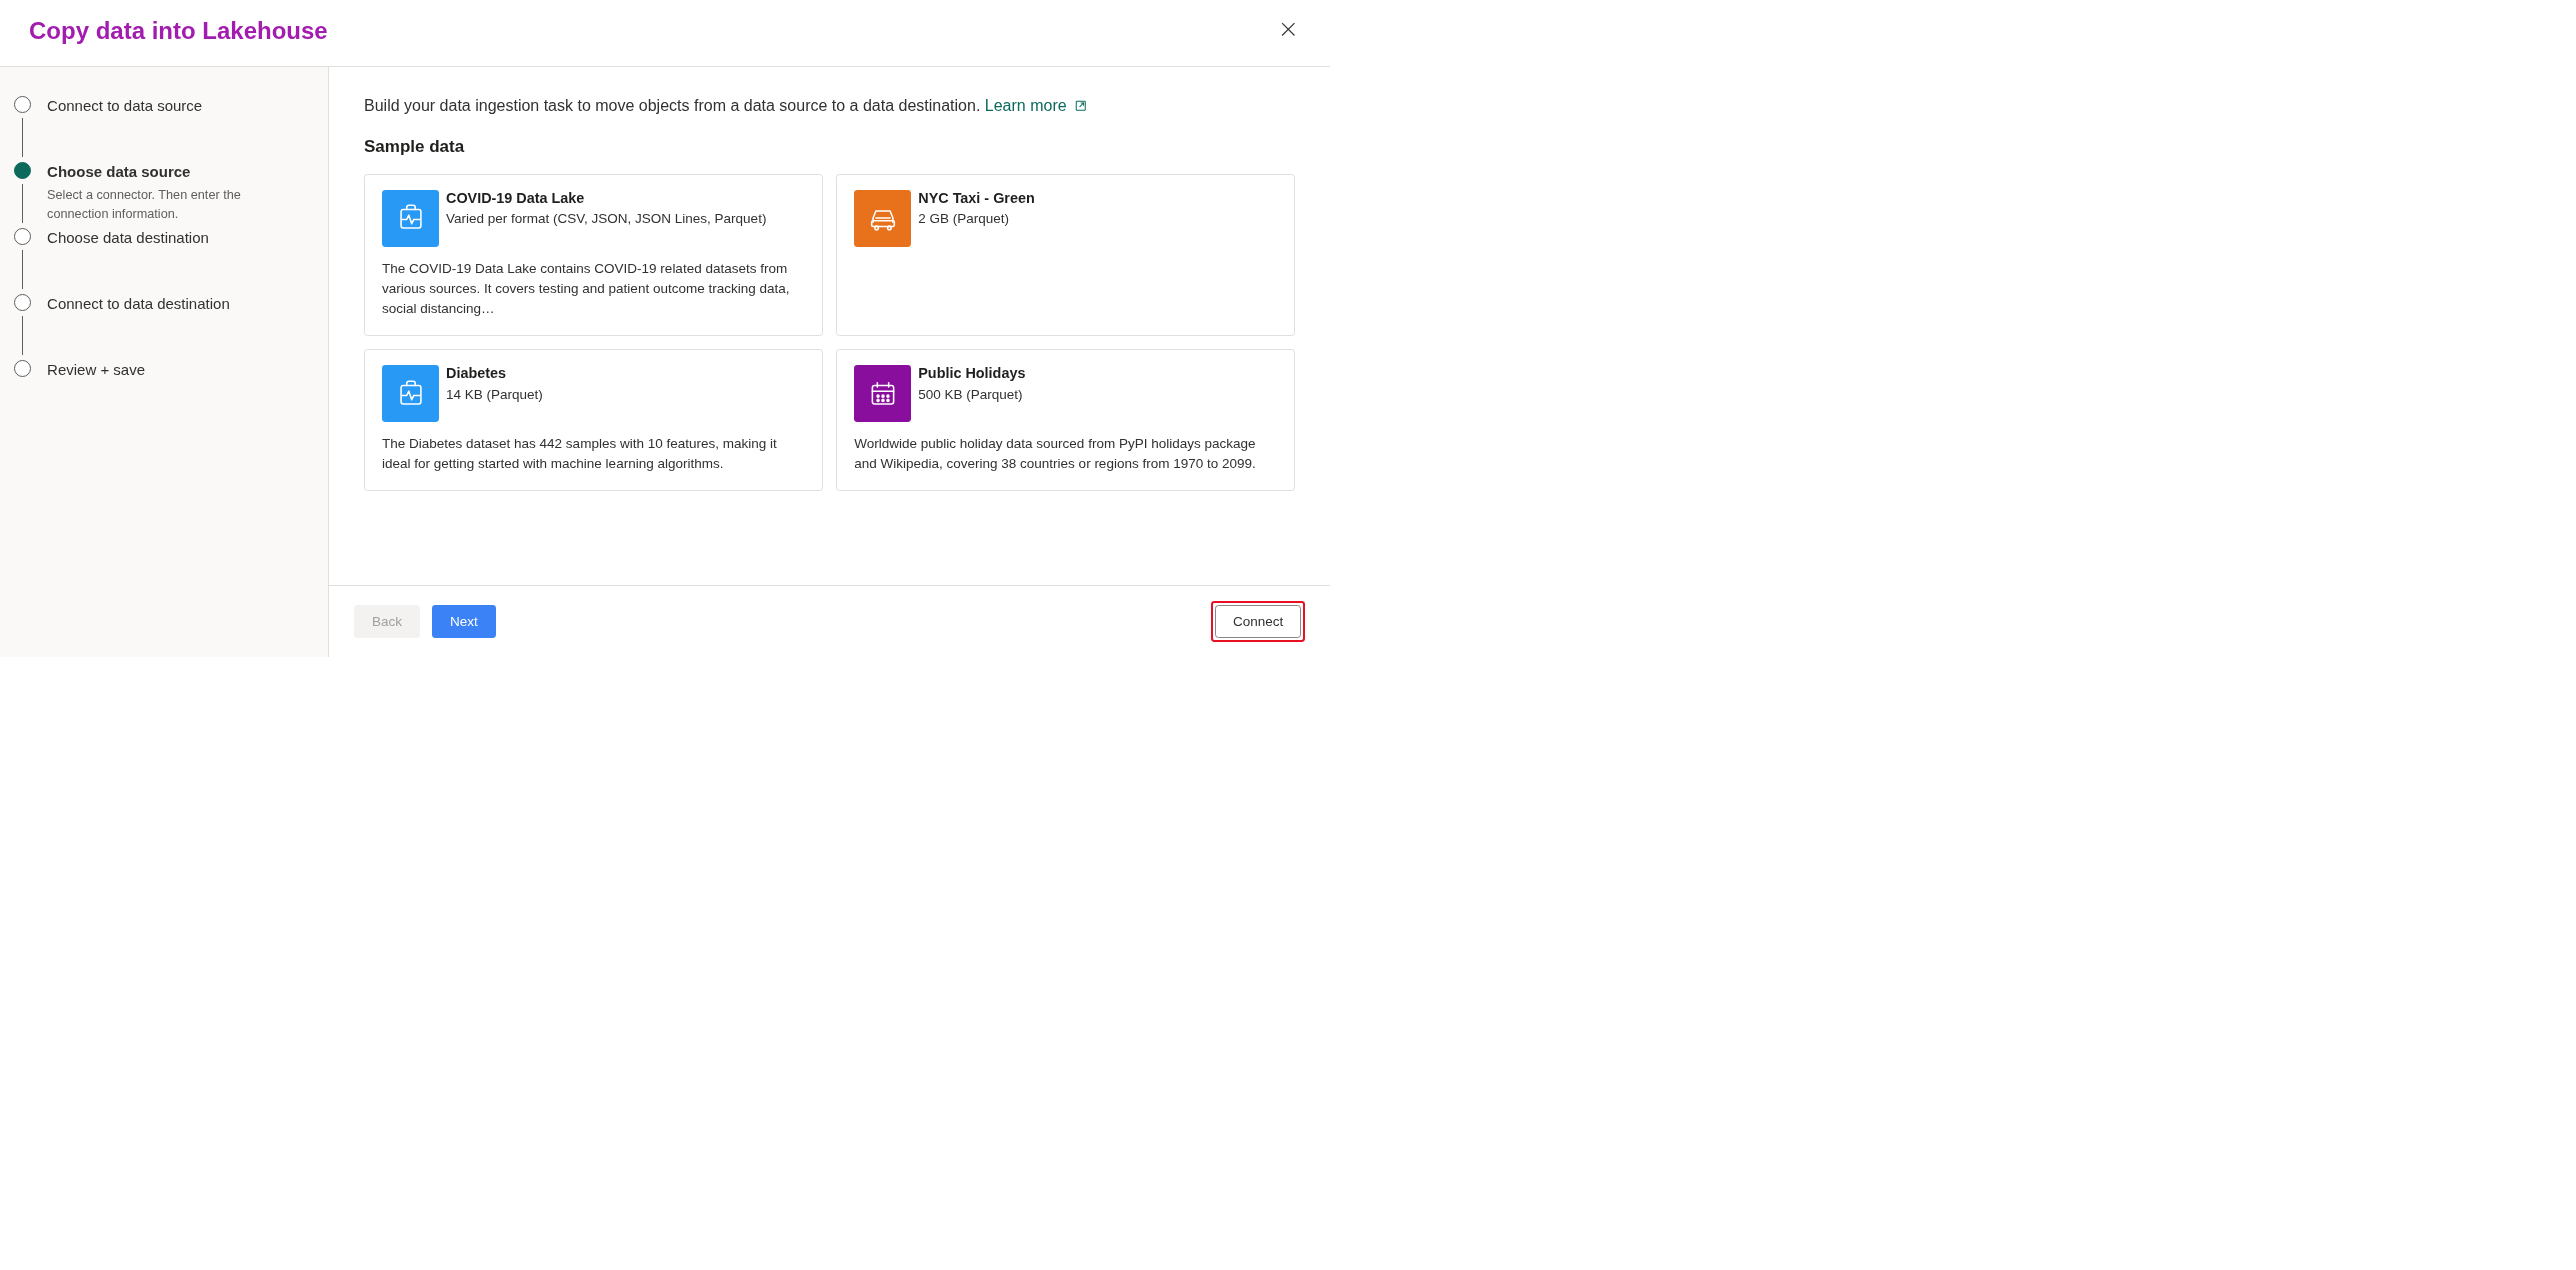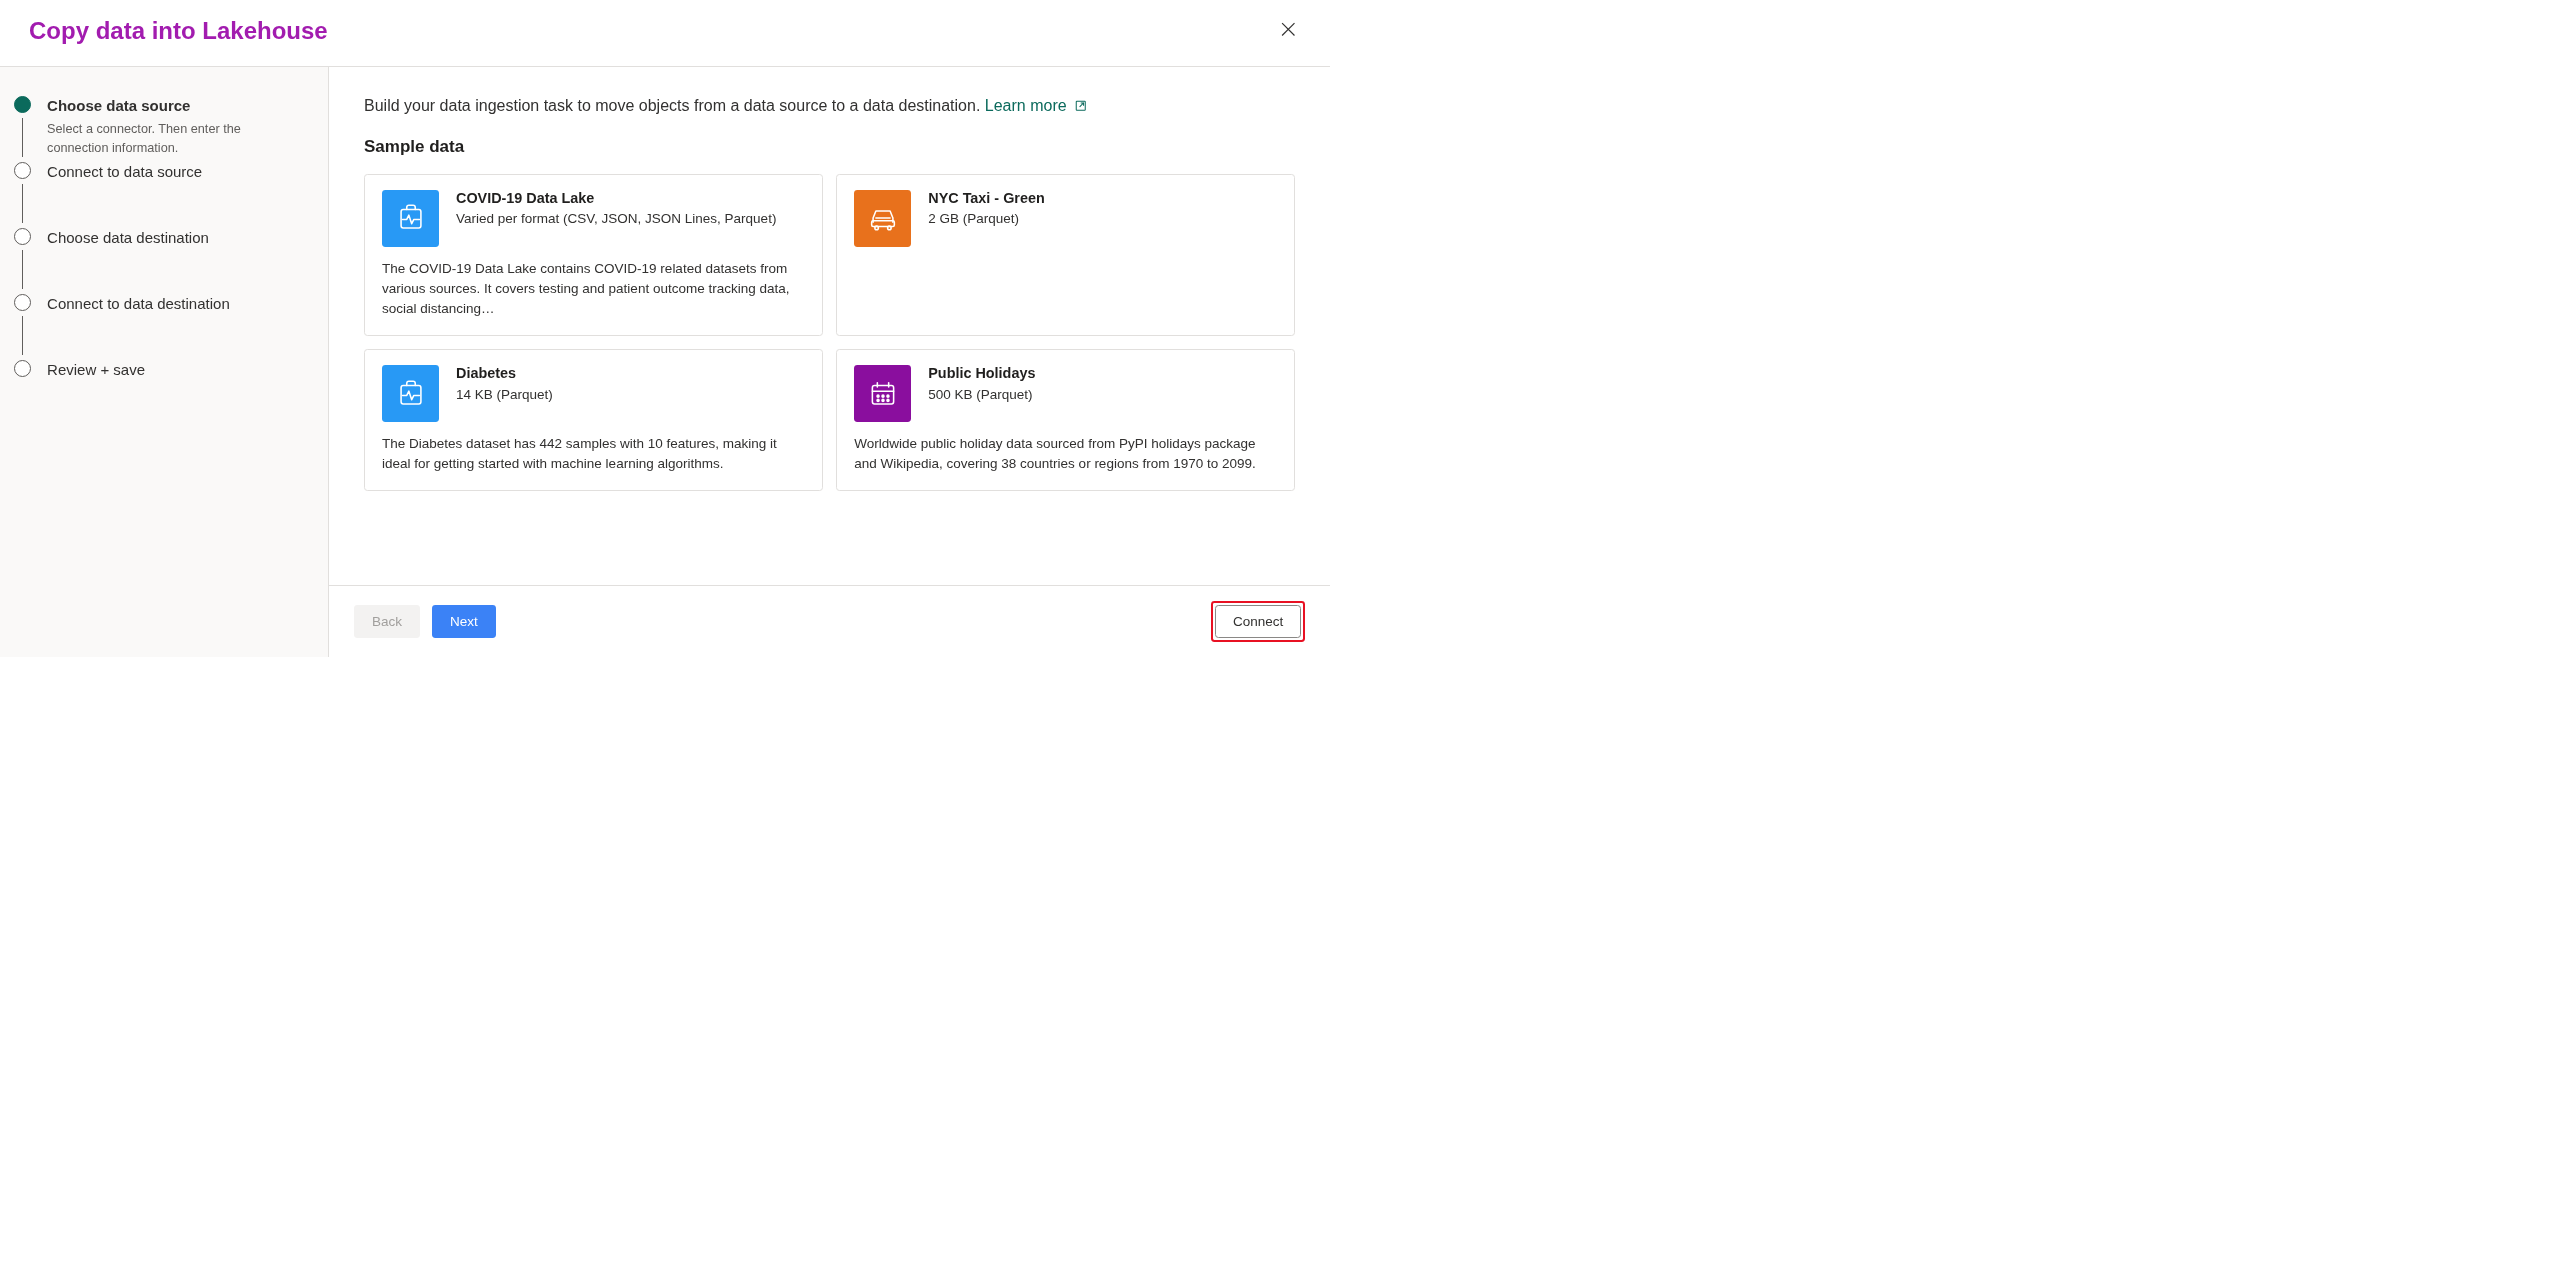--- a/index.html
+++ b/index.html
@@ -135,21 +135,21 @@
     gap: 13.5px;
   }
   .card {
     border: 0.8px solid #e1dfdd;
     border-radius: 3.4px;
     padding: 15px 17px 15px 17px;
     cursor: pointer;
   }
   .card-head {
     display: flex;
-    gap: 17px;
+    gap: 7px;
     margin-bottom: 12px;
   }
   .card-icon {
     width: 57px;
     height: 57px;
     border-radius: 3.4px;
     flex-shrink: 0;
     display: flex;
     align-items: center;
     justify-content: center;
@@ -224,38 +224,38 @@
           <line x1="4" y1="4" x2="20" y2="20"></line>
           <line x1="20" y1="4" x2="4" y2="20"></line>
         </svg>
     </div>
   </div>
 
   <div class="dialog-body">
 
     <div class="steps">
 
+      <div class="step">
+        <div class="step-marker-col">
+          <div class="step-circle"></div>
+          <div class="step-connector"></div>
+        </div>
+        <div class="step-text">
+          <div class="step-title">Connect to data source</div>
+        </div>
+      </div>
+
       <div class="step active">
         <div class="step-marker-col">
           <div class="step-circle"></div>
           <div class="step-connector"></div>
         </div>
         <div class="step-text">
           <div class="step-title">Choose data source</div>
           <div class="step-desc">Select a connector. Then enter the connection information.</div>
-        </div>
-      </div>
-
-      <div class="step">
-        <div class="step-marker-col">
-          <div class="step-circle"></div>
-          <div class="step-connector"></div>
-        </div>
-        <div class="step-text">
-          <div class="step-title">Connect to data source</div>
         </div>
       </div>
 
       <div class="step">
         <div class="step-marker-col">
           <div class="step-circle"></div>
           <div class="step-connector"></div>
         </div>
         <div class="step-text">
           <div class="step-title">Choose data destination</div>

